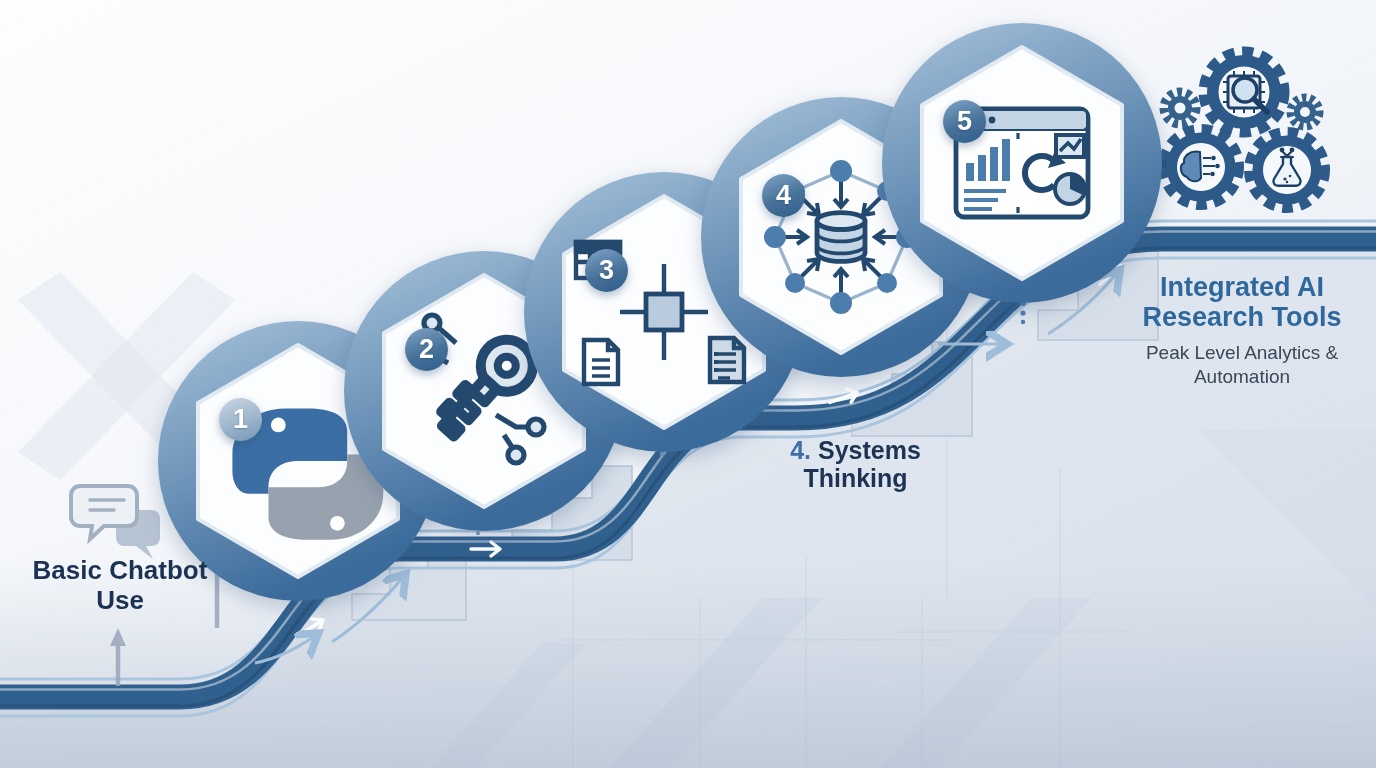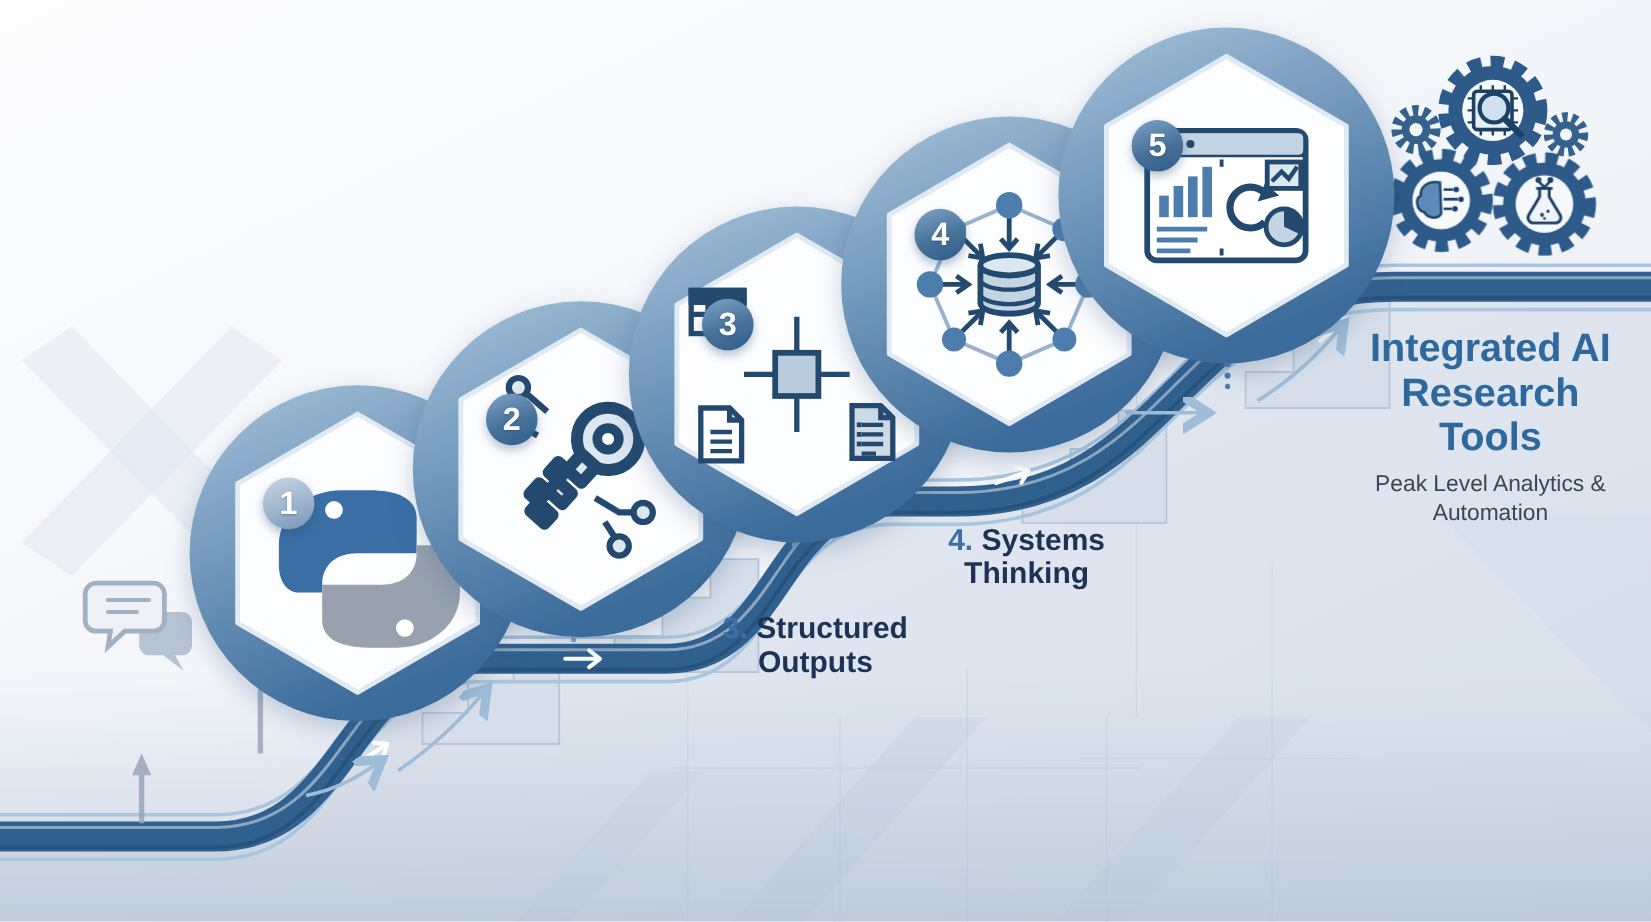--- a/index.html
+++ b/index.html
@@ -17,21 +17,21 @@
     font-size:27px;font-weight:bold;text-shadow:0 1px 2px rgba(20,50,85,.35);
     box-shadow:0 4px 8px rgba(50,80,115,.35);
     background:linear-gradient(160deg,#7fa3c6 0%,#477299 55%,#2e5c8c 100%);}
   .badge.light{background:linear-gradient(160deg,#c9d6e2 0%,#9db5cc 55%,#7795b5 100%);}
   .caption{position:absolute;text-align:center;font-weight:bold;font-size:25px;
     line-height:1.1;color:#1d3354;}
   .caption .cnum{color:#3f6fa6;margin-right:7px;}
   .start-label{position:absolute;text-align:center;font-weight:bold;font-size:26px;
     line-height:1.15;color:#1c3252;}
   .goal{position:absolute;text-align:center;}
-  .goal-title{font-size:33px;font-weight:bold;color:#2e689c;line-height:1.12;}
+  .goal-title{font-size:27px;font-weight:bold;color:#2e689c;line-height:1.12;}
   .goal-sub{margin-top:9px;font-size:19px;color:#3a4756;line-height:1.25;}
 </style>
 </head>
 <body>
 
 <div id="stage">
 
   <svg id="art" width="1376" height="768" viewBox="0 0 1376 768">
     <defs>
       <linearGradient id="ringGrad" x1="0" y1="0" x2="0.4" y2="1">
@@ -403,24 +403,22 @@
         <rect x="17" y="-14" width="14" height="11" fill="#dbe7f1" stroke="#24496f" stroke-width="2"></rect>
         <polyline points="19,-6 23,-10 26,-7 29.5,-12" fill="none" stroke="#24496f" stroke-width="1.8"></polyline>
         <circle cx="24" cy="13" r="7.5" fill="#c3d4e4" stroke="#24496f" stroke-width="2"></circle>
         <path d="M 24,13 L 24,5.5 A 7.5,7.5 0 0 1 30.5,16 Z" fill="#24496f"></path>
       </g>
       </g>
     </svg>
     <div class="badge">5</div>
   </div>
 
-
-  <div class="caption" style="left:572px;top:511px;width:215px;">
-    <span class="cnum">3.</span><span class="ctxt">Structured Outputs</span>
-  </div>
+  <div class="start-label abs" style="left:25px;top:556px;width:190px;">Basic Chatbot Use</div>
+
   <div class="caption" style="left:758px;top:437px;width:195px;">
     <span class="cnum">4.</span><span class="ctxt">Systems Thinking</span>
   </div>
 
   <div class="goal" style="left:1122px;top:272px;width:240px;">
     <div class="goal-title">Integrated AI Research Tools</div>
     <div class="goal-sub">Peak Level Analytics &amp; Automation</div>
   </div>
 
 </div>

